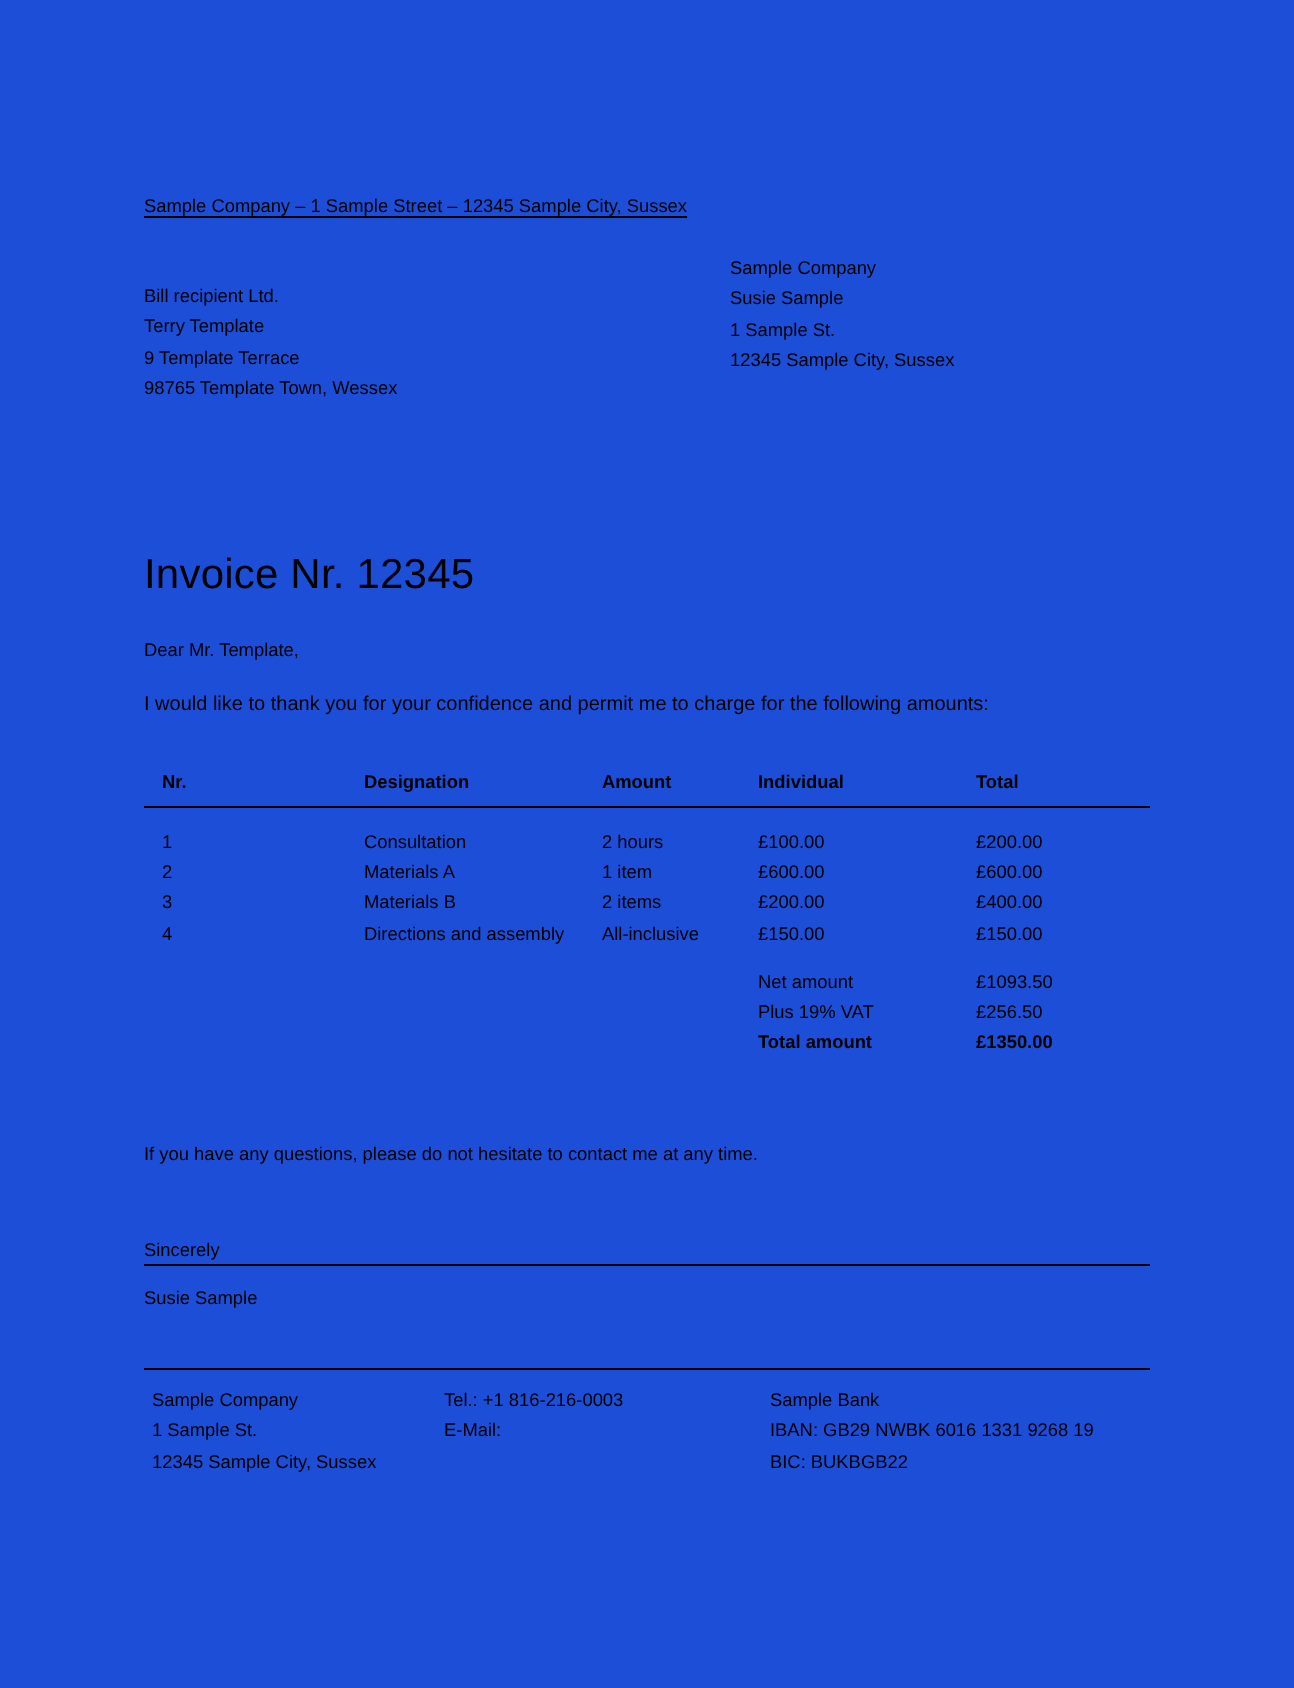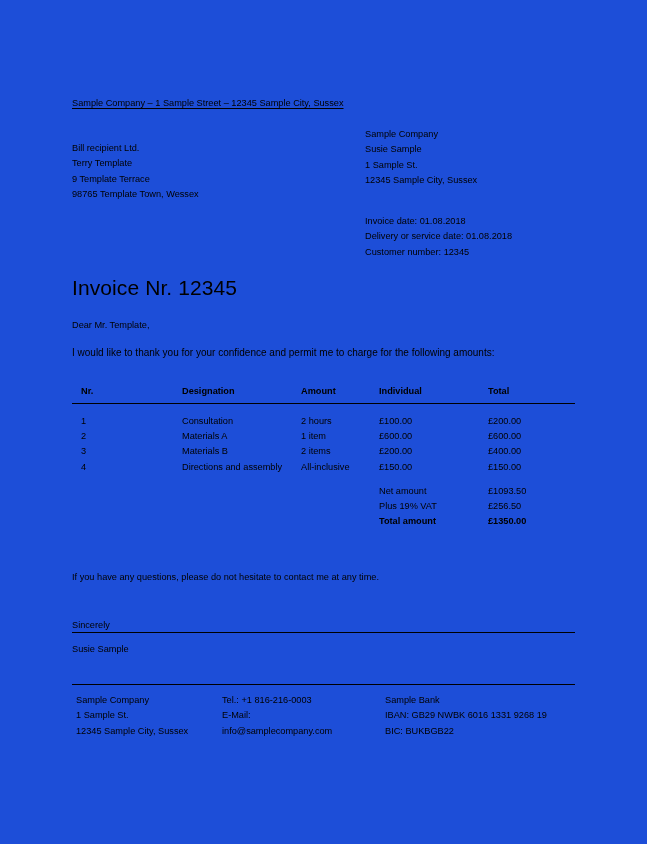--- a/index.html
+++ b/index.html
@@ -195,25 +195,20 @@
     <div>98765 Template Town, Wessex</div>
   </div>
 
   <div class="sender">
     <div>Sample Company</div>
     <div>Susie Sample</div>
     <div>1 Sample St.</div>
     <div>12345 Sample City, Sussex</div>
   </div>
 
-  <div class="meta">
-    <div>Invoice date: 01.08.2018</div>
-    <div>Delivery or service date: 01.08.2018</div>
-    <div>Customer number: 12345</div>
-  </div>
 
   <div class="title">Invoice Nr. 12345</div>
 
   <div class="salutation">Dear Mr. Template,</div>
   <div class="intro">I would like to thank you for your confidence and permit me to charge for the following amounts:</div>
 
   <div class="table">
     <div class="thead">
       <div class="trow">
         <span class="c-nr">Nr.</span>
@@ -281,21 +276,20 @@
 
   <div class="footer-col fc1">
     <div>Sample Company</div>
     <div>1 Sample St.</div>
     <div>12345 Sample City, Sussex</div>
   </div>
 
   <div class="footer-col fc2">
     <div>Tel.: +1 816-216-0003</div>
     <div>E-Mail:</div>
-    <div>info@samplecompany.com</div>
   </div>
 
   <div class="footer-col fc3">
     <div>Sample Bank</div>
     <div>IBAN: GB29 NWBK 6016 1331 9268 19</div>
     <div>BIC: BUKBGB22</div>
   </div>
 
 </div>
 

